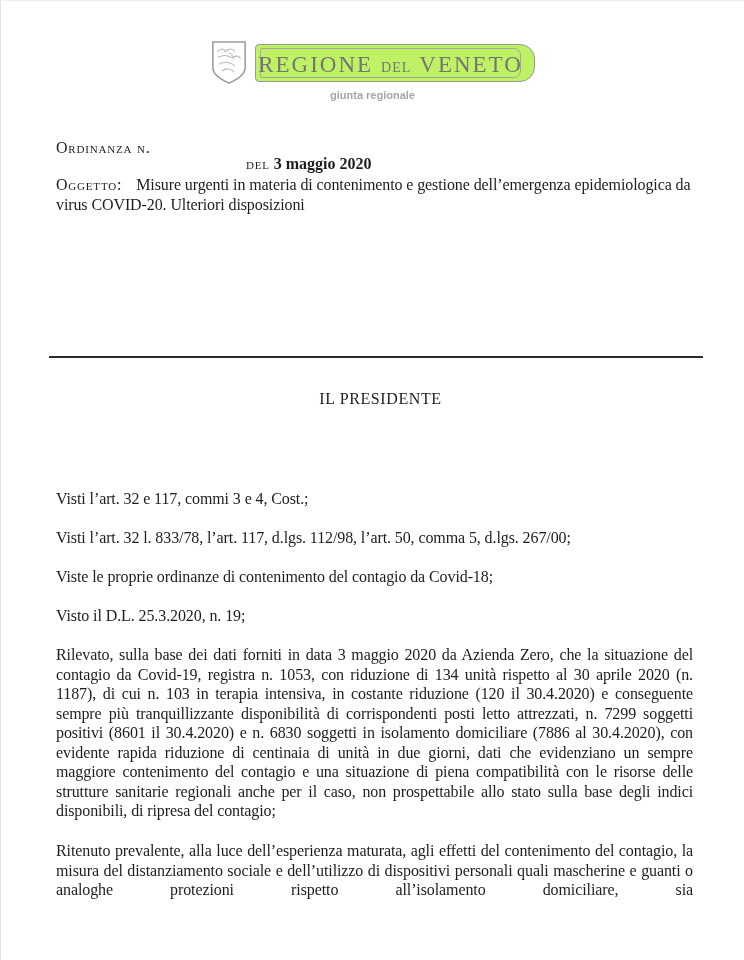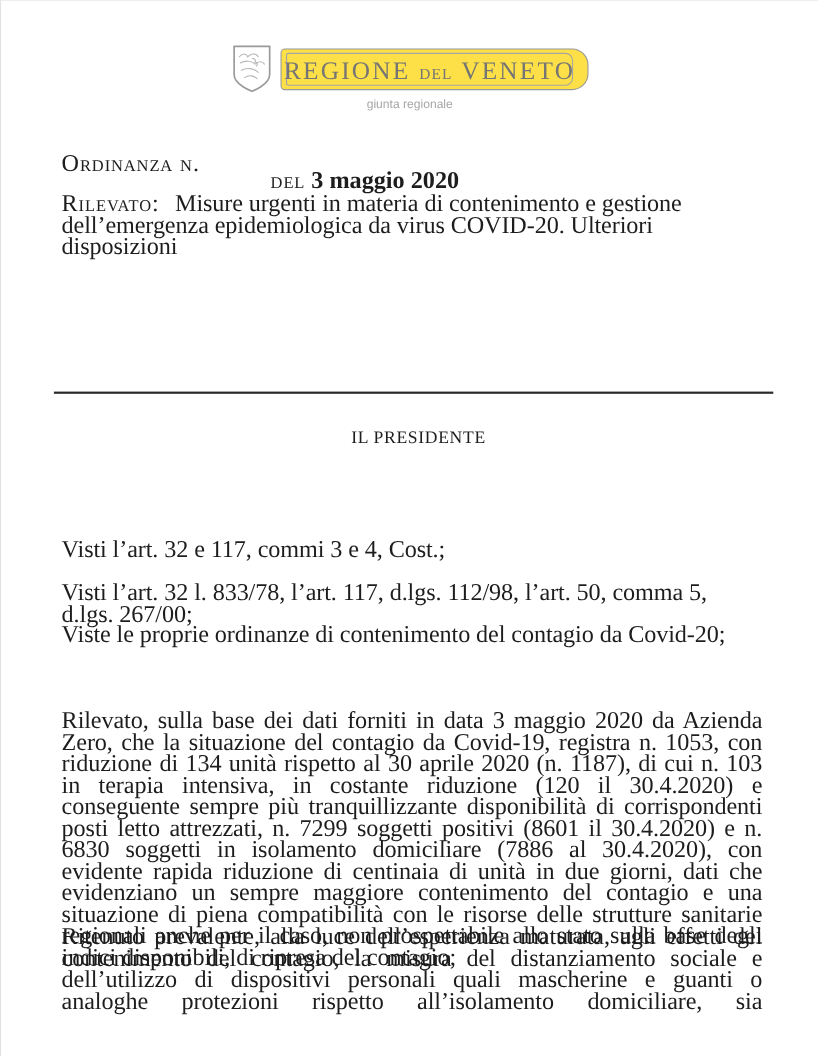--- a/index.html
+++ b/index.html
@@ -26,21 +26,21 @@
     gap: 7px;
     height: 46px;
   }
   .shield { width: 38px; height: 46px; }
   .banner-outer {
     position: relative;
     width: 280px; height: 38px;
     border: 1.5px solid #989898;
     border-radius: 4px 15px 15px 4px;
     box-sizing: border-box;
-    background: #fde047;
+    background: #bef264;
   }
   .banner-inner {
     position: absolute;
     left: 4px; top: 3px; bottom: 3px; right: 13px;
     border: 1px solid #a5a5a5;
     border-radius: 2px 7px 7px 2px;
     display: flex;
     align-items: baseline;
     justify-content: center;
     gap: 8px;
@@ -51,31 +51,32 @@
   .banner-word { font-size: 23px; letter-spacing: 2px; }
   .banner-del  { font-size: 14px; letter-spacing: 1px; }
 
   .subtitle {
     position: absolute;
     left: 0; right: 0;
     text-align: center;
     font-family: "Liberation Sans", sans-serif;
     font-size: 11px;
     color: #a6a6a6;
+    font-weight: bold;
   }
   .subtitle.s1 { top: 88px; }
   .subtitle.s2 { top: 103px; }
 
   
   .block {
     position: absolute;
     left: 55px;
     width: 637px;
     margin: 0;
-    font-size: 22px;
+    font-size: 16px;
     line-height: 19.5px;
     letter-spacing: -0.1px;
   }
   .sc { font-variant-caps: small-caps; letter-spacing: 0.8px; }
   .just { text-align: justify; }
   .just-all { text-align: justify; text-align-last: justify; }
 
   .ord-line { top: 137px; }
   .del-date { position: absolute; left: 190px; top: 16px; }
   .del-date b { letter-spacing: 0; }
@@ -131,27 +132,28 @@
 
   <div class="block ord-line">
     <span class="sc">Ordinanza n.</span>
     <span class="del-date">
       <span class="sc">del</span>
       <b>3 maggio 2020</b>
     </span>
   </div>
 
   <p class="block subject">
-    <span class="sc label-gap">Rilevato:</span><span>Misure urgenti in materia di contenimento e gestione dell’emergenza epidemiologica da virus COVID-20. Ulteriori disposizioni</span>
+    <span class="sc label-gap">Oggetto:</span><span>Misure urgenti in materia di contenimento e gestione dell’emergenza epidemiologica da virus COVID-20. Ulteriori disposizioni</span>
   </p>
 
 
   <div class="rule"></div>
 
   <div class="president">IL PRESIDENTE</div>
 
   <p class="block p1">Visti l’art. 32 e 117, commi 3 e 4, Cost.;</p>
   <p class="block p2">Visti l’art. 32 l. 833/78, l’art. 117, d.lgs. 112/98, l’art. 50, comma 5, d.lgs. 267/00;</p>
-  <p class="block p3">Viste le proprie ordinanze di contenimento del contagio da Covid-20;</p>
+  <p class="block p3">Viste le proprie ordinanze di contenimento del contagio da Covid-18;</p>
+  <p class="block p4">Visto il D.L. 25.3.2020, n. 19;</p>
   <p class="block just rilevato">Rilevato, sulla base dei dati forniti in data 3 maggio 2020 da Azienda Zero, che la situazione del contagio da Covid-19, registra n. 1053, con riduzione di 134 unità rispetto al 30 aprile 2020 (n. 1187), di cui n. 103 in terapia intensiva, in costante riduzione (120 il 30.4.2020) e conseguente sempre più tranquillizzante disponibilità di corrispondenti posti letto attrezzati, n. 7299 soggetti positivi (8601 il 30.4.2020) e n. 6830 soggetti in isolamento domiciliare (7886 al 30.4.2020), con evidente rapida riduzione di centinaia di unità in due giorni, dati che evidenziano un sempre maggiore contenimento del contagio e una situazione di piena compatibilità con le risorse delle strutture sanitarie regionali anche per il caso, non prospettabile allo stato sulla base degli indici disponibili, di ripresa del contagio;</p>
   <p class="block just-all ritenuto">Ritenuto prevalente, alla luce dell’esperienza maturata, agli effetti del contenimento del contagio, la misura del distanziamento sociale e dell’utilizzo di dispositivi personali quali mascherine e guanti o analoghe protezioni rispetto all’isolamento domiciliare, sia</p>
 
 </div>
 
 </body></html>

